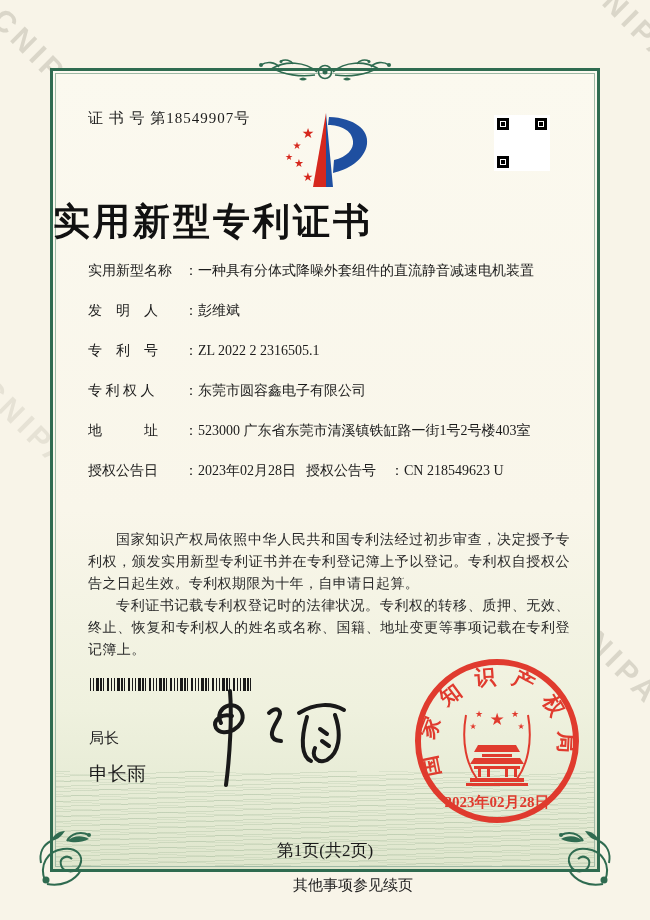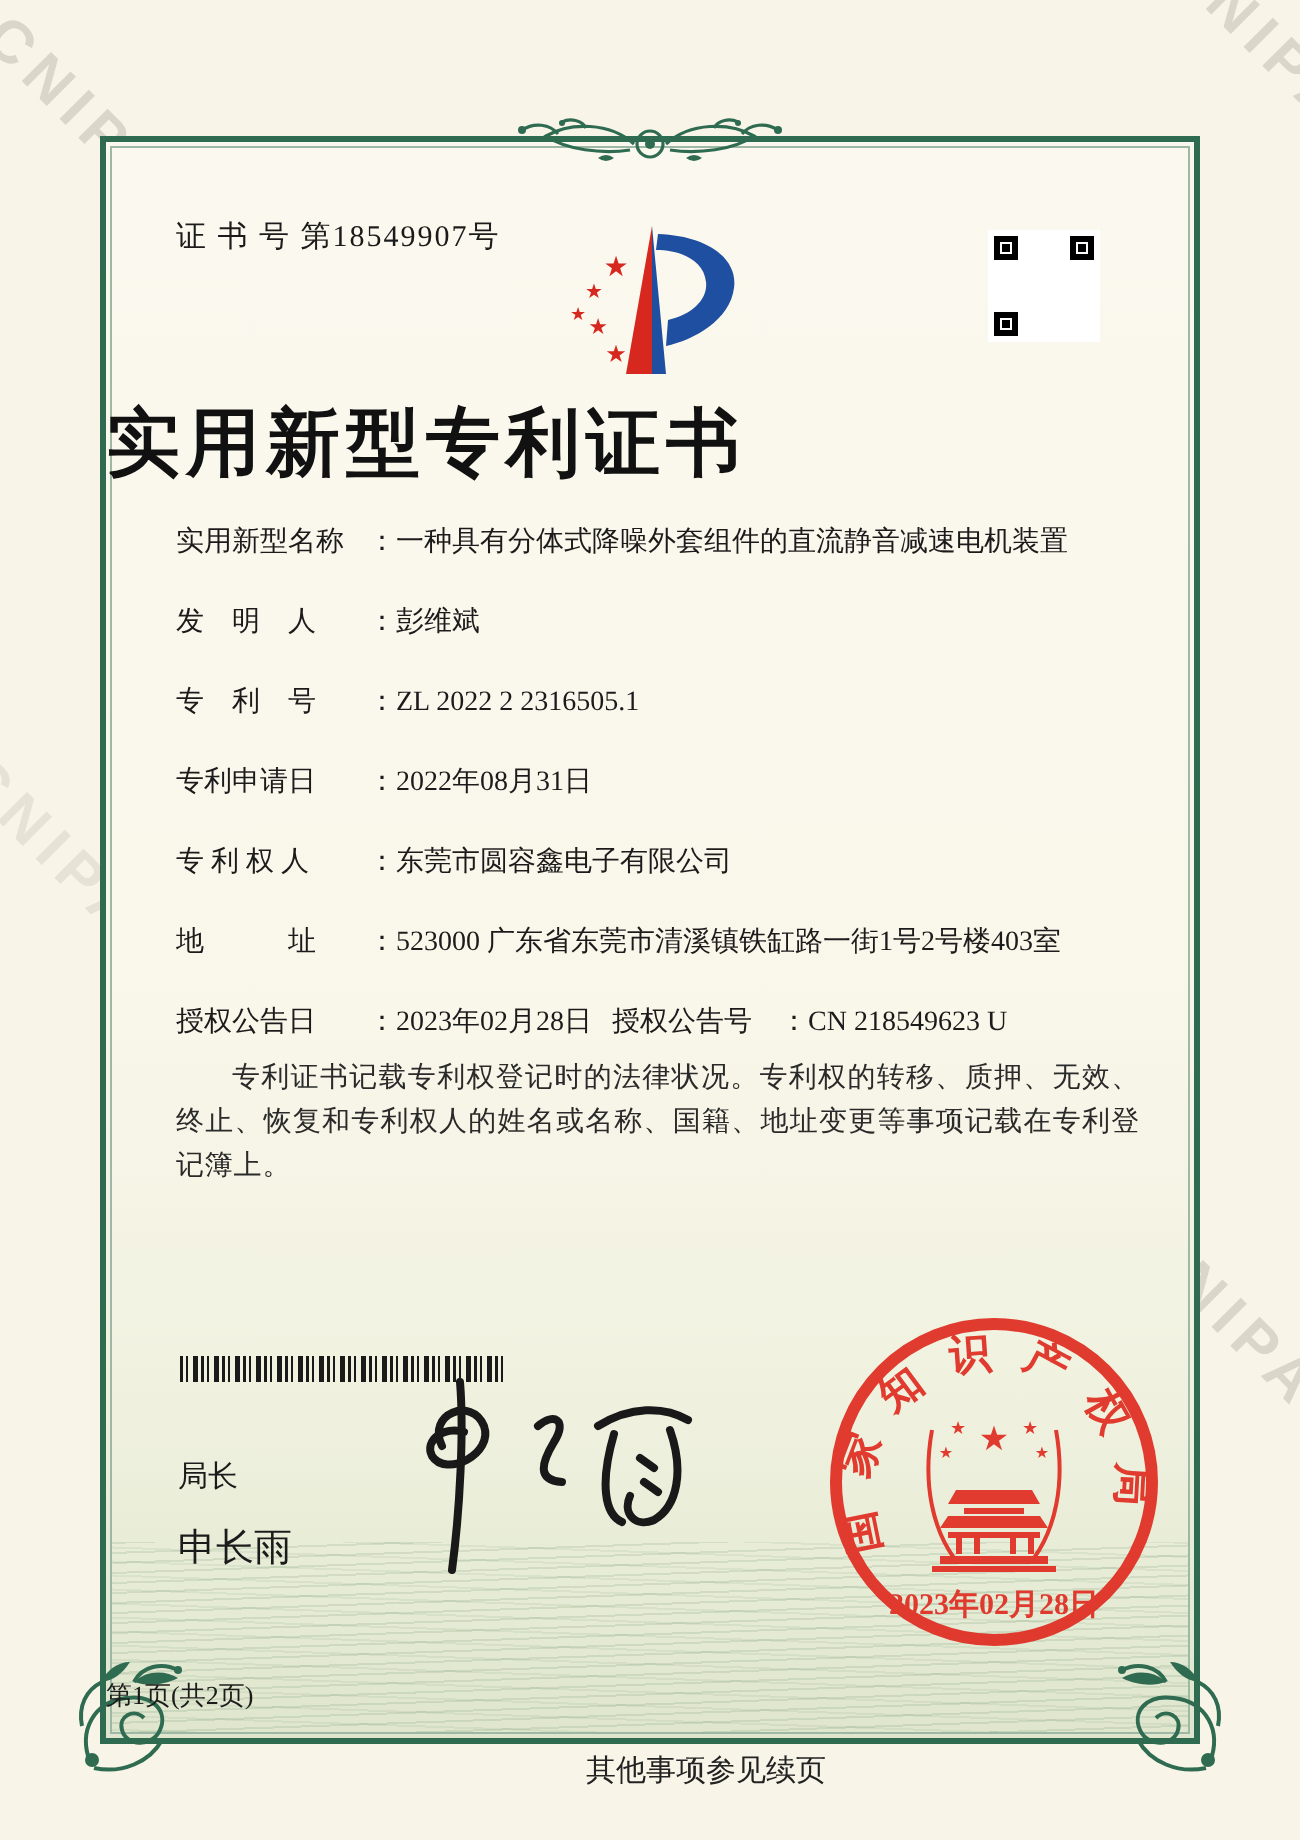--- a/index.html
+++ b/index.html
@@ -55,21 +55,21 @@
            background:repeating-linear-gradient(90deg,#1a1a1a 0 1.5px,transparent 1.5px 3px,
              #1a1a1a 3px 4px,transparent 4px 6.5px,#1a1a1a 6.5px 9px,transparent 9px 10.5px);}
   .director-label{position:absolute;left:36px;top:658px;font-size:15px;
                   font-family:Liberation Sans, sans-serif;font-weight:500;}
   .director-name{position:absolute;left:36px;top:690px;font-size:19px;
                  font-family:"Liberation Sans","DejaVu Sans",sans-serif;font-weight:500;}
   .sig{position:absolute;left:130px;top:612px;}
   .seal{position:absolute;left:358px;top:584px;opacity:.94;}
 
   
-  .page-num{position:absolute;top:768px;left:0;width:100%;text-align:left;font-size:13px;}
+  .page-num{position:absolute;top:768px;left:0;width:100%;text-align:center;font-size:17px;}
   .cont-note{position:absolute;top:876px;left:0;width:100%;text-align:center;font-size:15px;color:#222;padding-left:28px;}
 </style>
 </head>
 <body>
 
 <div class="page">
 
   <div class="wm" style="left:-20px;top:38px">CNIPA</div>
   <div class="wm" style="left:572px;top:2px">CNIPA</div>
   <div class="wm f" style="left:382px;top:108px">CNIPA</div>
@@ -158,34 +158,32 @@
       <div class="frow">
         <span class="flabel">实用新型名称</span><span class="fcolon">：</span><span class="fvalue">一种具有分体式降噪外套组件的直流静音减速电机装置</span>
       </div>
       <div class="frow">
         <span class="flabel">发　明　人</span><span class="fcolon">：</span><span class="fvalue">彭维斌</span>
       </div>
       <div class="frow">
         <span class="flabel">专　利　号</span><span class="fcolon">：</span><span class="fvalue">ZL 2022 2 2316505.1</span>
       </div>
       <div class="frow">
-        <span class="flabel">专利申请日</span><span class="fcolon">：</span><span class="fvalue">2022年08月31日</span>
-      </div>
-      <div class="frow">
         <span class="flabel">专 利 权 人</span><span class="fcolon">：</span><span class="fvalue">东莞市圆容鑫电子有限公司</span>
       </div>
       <div class="frow">
         <span class="flabel">地　　　址</span><span class="fcolon">：</span><span class="fvalue">523000 广东省东莞市清溪镇铁缸路一街1号2号楼403室</span>
       </div>
       <div class="frow">
         <span class="flabel">授权公告日</span><span class="fcolon">：</span><span class="fvalue">2023年02月28日</span><span class="flabel2">授权公告号</span><span class="fcolon">：</span><span class="fvalue">CN 218549623 U</span>
       </div>
     </div>
 
     <div class="body-text">
+      <p>国家知识产权局依照中华人民共和国专利法经过初步审查，决定授予专利权，颁发实用新型专利证书并在专利登记簿上予以登记。专利权自授权公告之日起生效。专利权期限为十年，自申请日起算。</p>
       <p>专利证书记载专利权登记时的法律状况。专利权的转移、质押、无效、终止、恢复和专利权人的姓名或名称、国籍、地址变更等事项记载在专利登记簿上。</p>
     </div>
 
     <div class="barcode"></div>
 
     <div class="director-label">局长</div>
     <div class="director-name">申长雨</div>
 
     <svg class="sig" width="175" height="112" viewBox="0 0 175 112">
       <g stroke="#191919" stroke-width="4" fill="none" stroke-linecap="round" stroke-linejoin="round">

